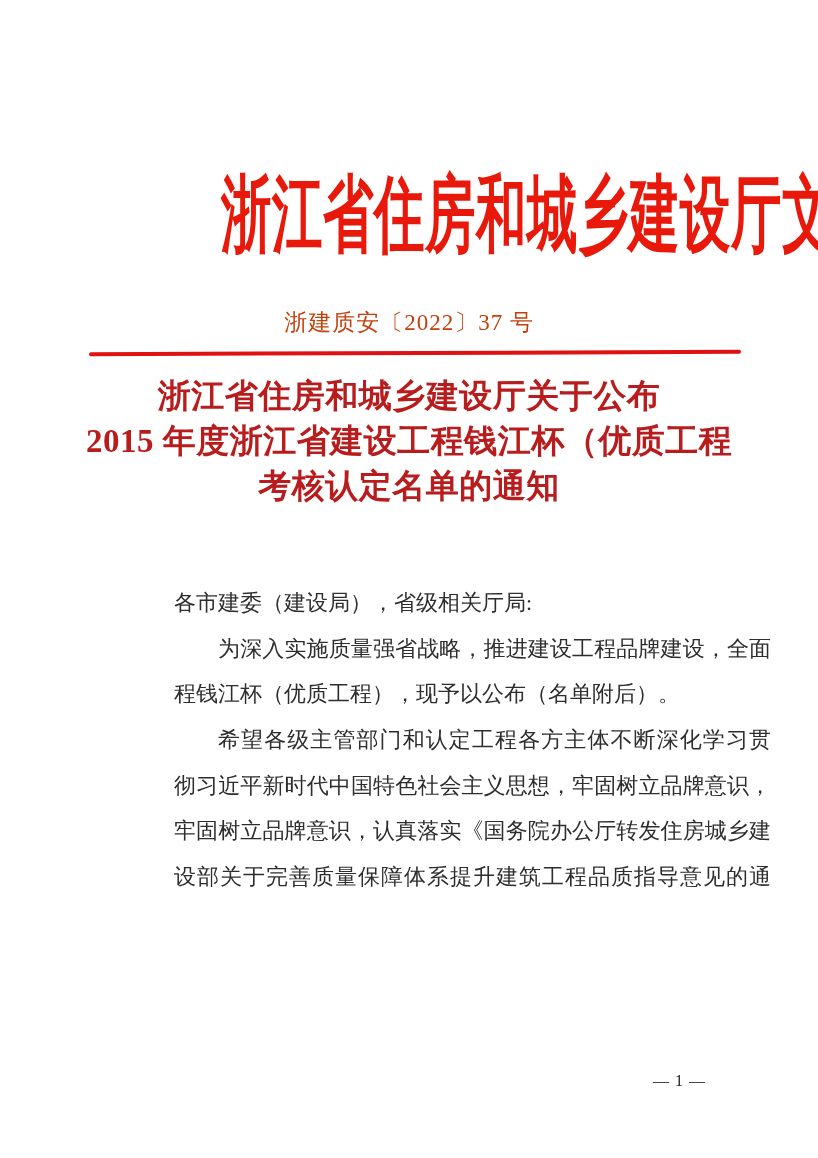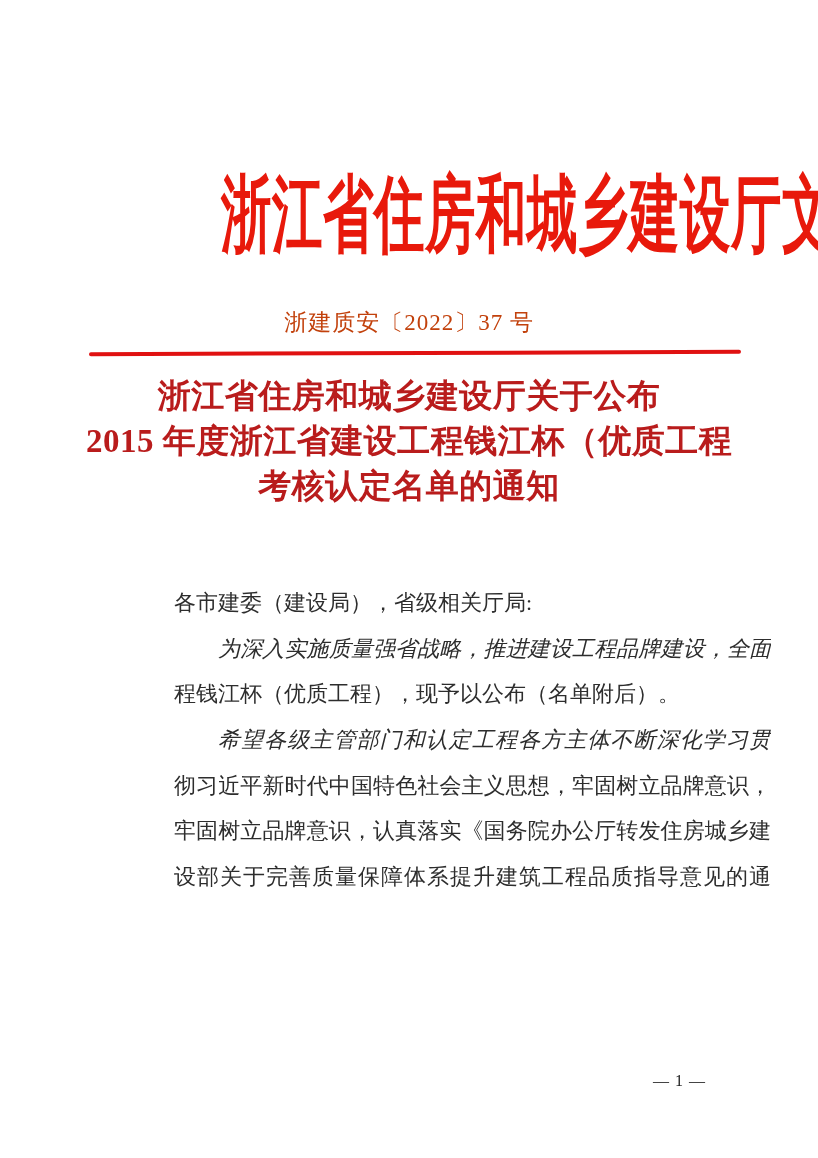--- a/index.html
+++ b/index.html
@@ -89,21 +89,20 @@
     line-height: 45.7px;
     white-space: normal;
     overflow: hidden;
   }
   .bline.full {
     text-align: justify;
     text-align-last: justify;
   }
   .bline.first {
     text-indent: 2em;
-    font-style: italic;
   }
   
   .page-number {
     position: absolute;
     top: 1070px;
     right: 112px;
     font-size: 16px;
     line-height: 22px;
     color: #222222;
     letter-spacing: 1px;

